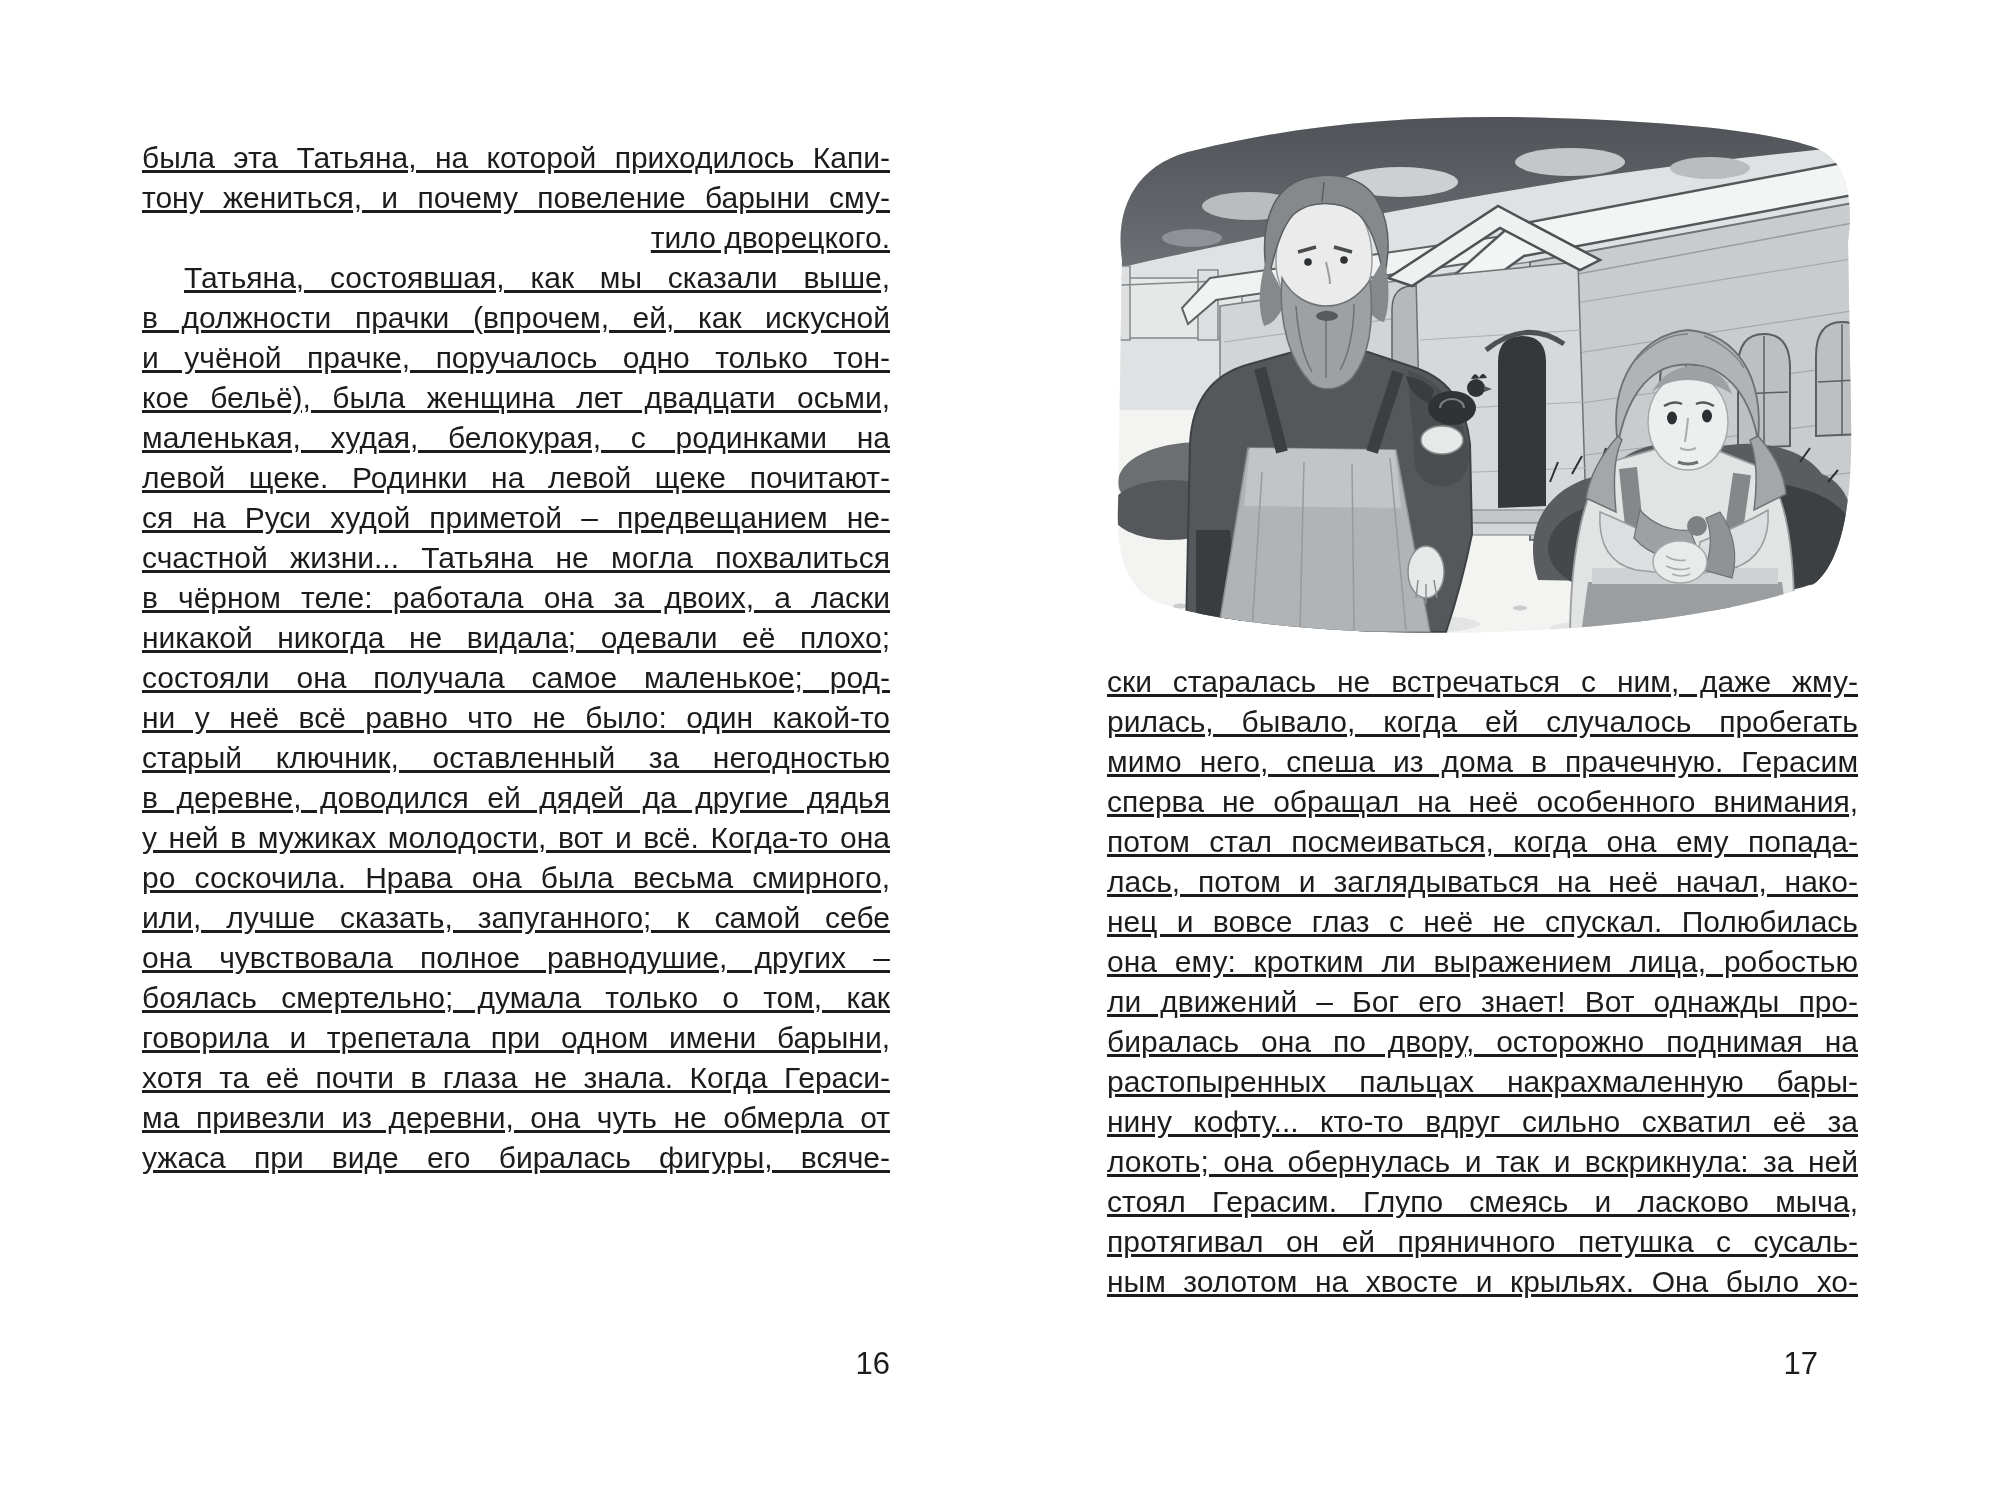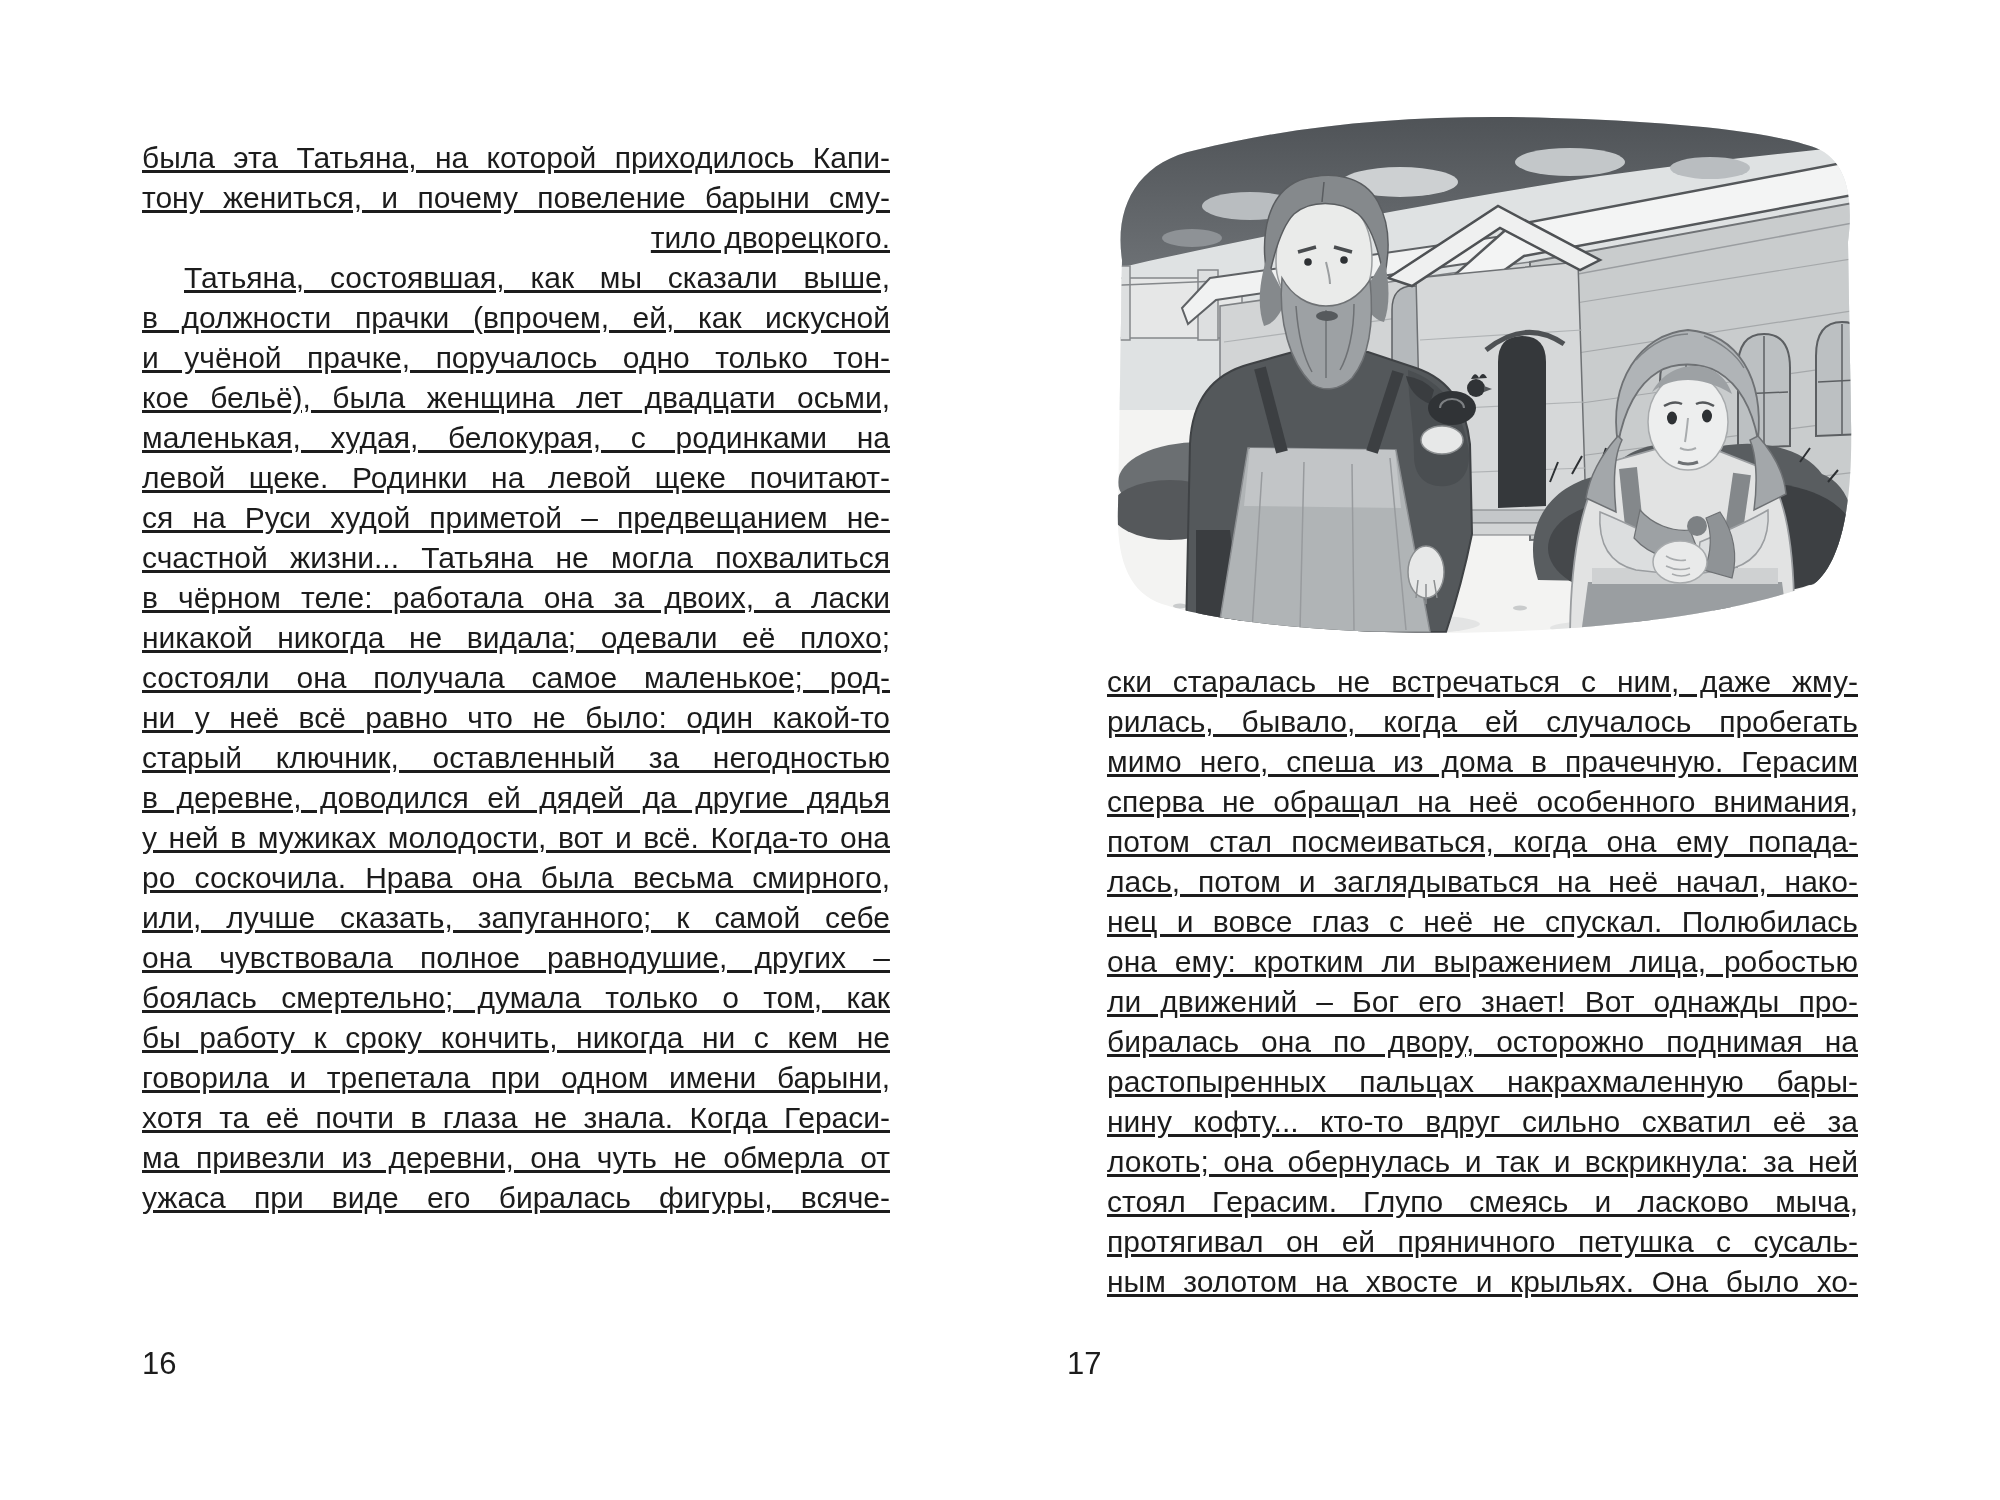--- a/index.html
+++ b/index.html
@@ -9,21 +9,21 @@
     font-family:"Liberation Sans","DejaVu Sans",sans-serif;
   }
   .text-col{position:absolute;font-size:30px;line-height:40px;text-decoration:underline;}
   #left-col{left:142px;top:138px;width:748px}
   #right-col{left:1107px;top:662px;width:751px}
   .line{height:40px;overflow:hidden;text-align:justify;}
   .line::after{content:"";display:inline-block;width:100%;height:0;}
   .line.flush{text-align:right}
   .line.flush::after{content:none}
   .line.indent{text-indent:42px}
-  .page-num{position:absolute;top:1346px;font-size:31px;text-align:left}
+  .page-num{position:absolute;top:1346px;font-size:31px;text-align:right}
   #num-left{left:142px;width:748px}
   #num-right{left:1067px;width:751px}
   figure.illustration{position:absolute;left:1100px;top:110px;width:758px;height:532px;margin:0}
   figure.illustration svg{display:block;width:100%;height:100%}
 </style>
 </head>
 <body>
 
 <section>
   <div class="text-col" id="left-col">
@@ -42,21 +42,20 @@
       <div class="line">никакой никогда не видала; одевали её плохо;</div>
       <div class="line">состояли она получала самое маленькое; род-</div>
       <div class="line">ни у неё всё равно что не было: один какой-то</div>
       <div class="line">старый ключник, оставленный за негодностью</div>
       <div class="line">в деревне, доводился ей дядей да другие дядья</div>
       <div class="line">у ней в мужиках молодости, вот и всё. Когда-то она</div>
       <div class="line">ро соскочила. Нрава она была весьма смирного,</div>
       <div class="line">или, лучше сказать, запуганного; к самой себе</div>
       <div class="line">она чувствовала полное равнодушие, других –</div>
       <div class="line">боялась смертельно; думала только о том, как</div>
-      <div class="line">бы работу к сроку кончить, никогда ни с кем не</div>
       <div class="line">говорила и трепетала при одном имени барыни,</div>
       <div class="line">хотя та её почти в глаза не знала. Когда Гераси-</div>
       <div class="line">ма привезли из деревни, она чуть не обмерла от</div>
       <div class="line">ужаса при виде его биралась фигуры, всяче-</div>
     </div>
   <div class="page-num" id="num-left">16</div>
 </section>
 
 <section>
 

